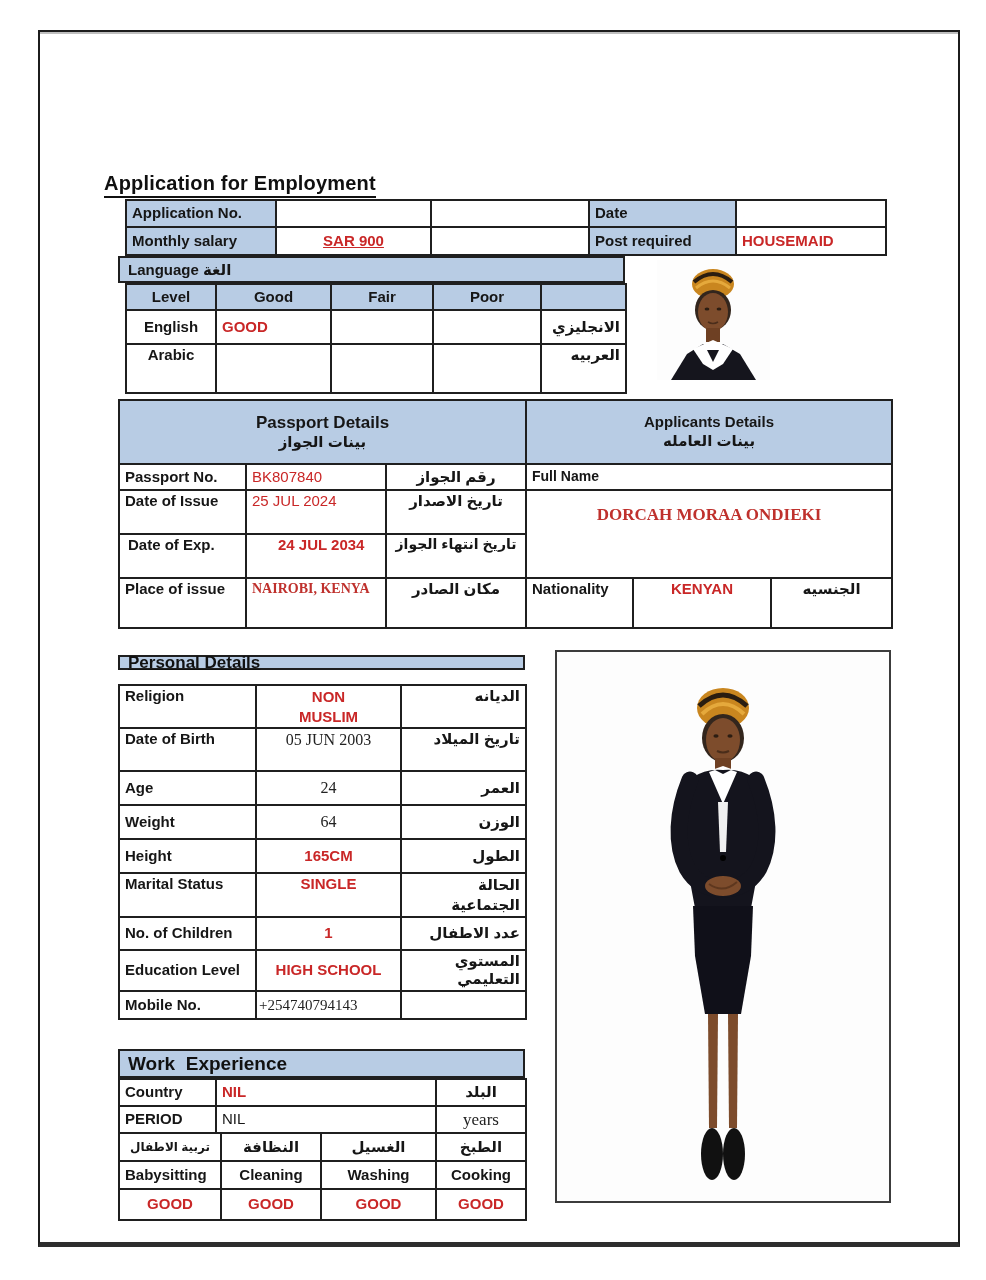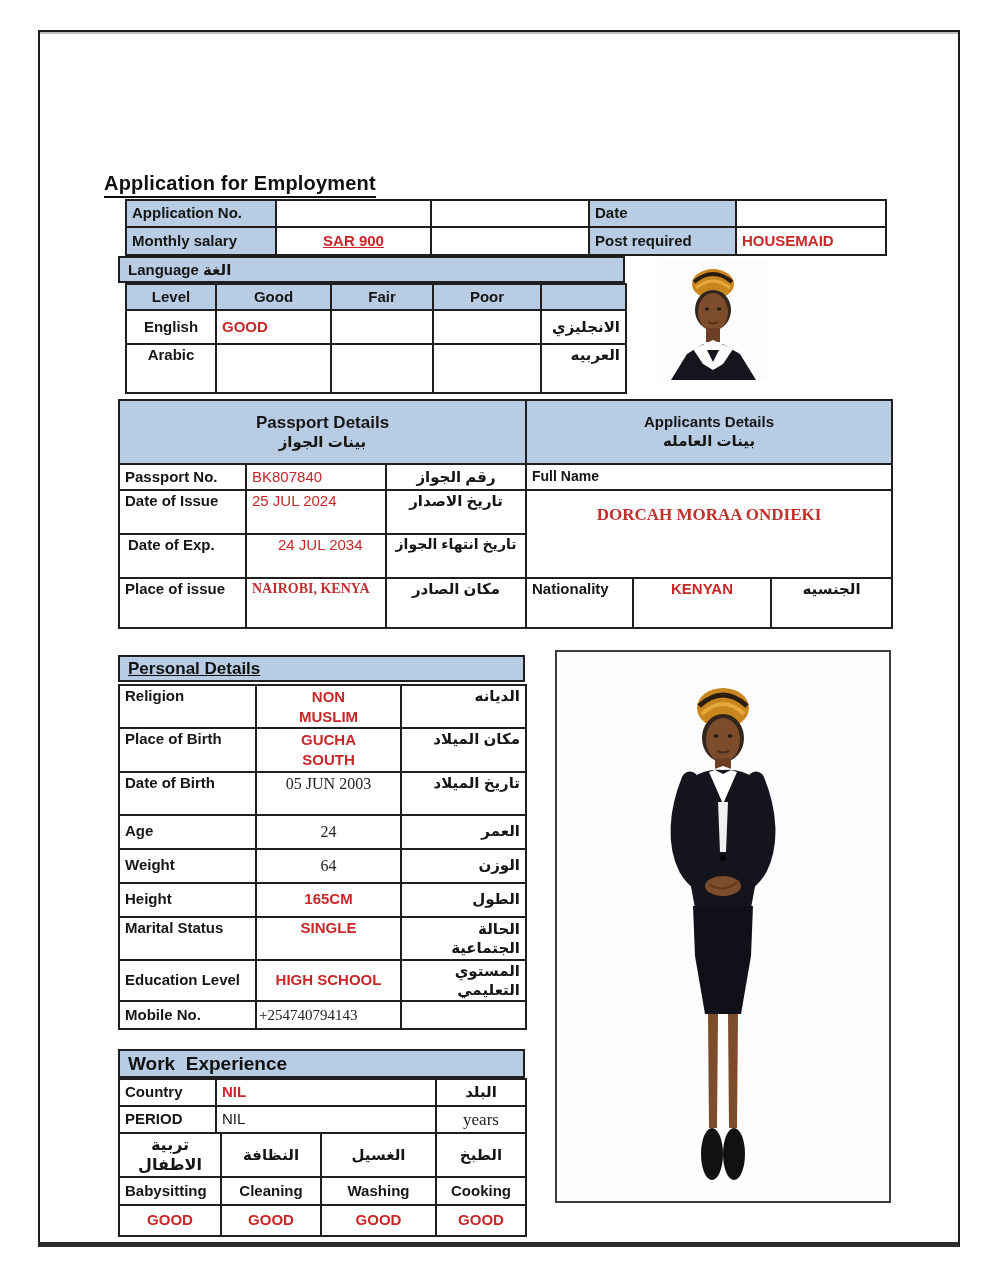--- a/index.html
+++ b/index.html
@@ -175,55 +175,50 @@
     <td colspan="3" class="bold" style="font-size:14px;">Full Name</td>
   </tr>
   <tr style="height:44px;">
     <td class="bold" style="vertical-align:top;">Date of Issue</td>
     <td class="red" style="font-weight:normal;vertical-align:top;">25 JUL 2024</td>
     <td class="ar ctr" style="vertical-align:top;">تاريخ الاصدار</td>
     <td colspan="3" rowspan="2" class="name-red ctr" style="vertical-align:top;font-size:17px;padding-top:13px;">DORCAH MORAA ONDIEKI</td>
   </tr>
   <tr style="height:44px;">
     <td class="bold" style="vertical-align:top;padding-left:8px;">Date of Exp.</td>
-    <td class="red" style="font-weight:normal;vertical-align:top;padding-left:31px;">24 JUL 2034</td>
+    <td class="red" style="font-weight:bold;vertical-align:top;padding-left:31px;">24 JUL 2034</td>
     <td class="ar ctr" style="vertical-align:top;font-size:14px;">تاريخ انتهاء الجواز</td>
   </tr>
   <tr style="height:50px;">
     <td class="bold" style="vertical-align:top;">Place of issue</td>
     <td class="name-red" style="font-size:14px;vertical-align:top;">NAIROBI, KENYA</td>
     <td class="ar ctr" style="vertical-align:top;">مكان الصادر</td>
     <td class="bold" style="vertical-align:top;border-radius:13px;">Nationality</td>
     <td class="red ctr" style="vertical-align:top;">KENYAN</td>
     <td class="ar ctr" style="vertical-align:top;">الجنسيه</td>
   </tr>
 </tbody>
   </table>
 
-<div class="bar" style="left:118px;top:655px;width:407px;height:27px;">
+<div class="bar" style="left:118px;top:655px;width:407px;height:15px;">
   <span class="section-title-lg">Personal Details</span>
 </div>
 <table style="left:118px;top:684px;width:407px;">
   <colgroup>
       <col style="width:137px">
       <col style="width:145px">
       <col style="width:125px">
     </colgroup>
   <tbody>
       <tr style="height:43px;">
     <td class="bold" style="vertical-align:top;">Religion</td>
     <td class="red ctr" style="vertical-align:top;"><span class="wrap2">NON MUSLIM</span></td>
     <td class="ar rt" style="vertical-align:top;">الديانه</td>
   </tr>
   <tr style="height:43px;">
-    <td class="bold" style="vertical-align:top;">Place of Birth</td>
-    <td class="red ctr" style="vertical-align:top;"><span class="wrap2">GUCHA SOUTH</span></td>
-    <td class="ar rt" style="vertical-align:top;">مكان الميلاد</td>
-  </tr>
-  <tr style="height:43px;">
     <td class="bold" style="vertical-align:top;">Date of Birth</td>
     <td class="ser ctr" style="vertical-align:top;font-size:16px;">05 JUN 2003</td>
     <td class="ar rt" style="vertical-align:top;">تاريخ الميلاد</td>
   </tr>
   <tr style="height:34px;">
     <td class="bold">Age</td>
     <td class="ser ctr" style="font-size:16px;">24</td>
     <td class="ar rt">العمر</td>
   </tr>
   <tr style="height:34px;">
@@ -235,20 +230,25 @@
     <td class="bold">Height</td>
     <td class="red ctr">165CM</td>
     <td class="ar rt">الطول</td>
   </tr>
   <tr style="height:40px;">
     <td class="bold" style="vertical-align:top;">Marital Status</td>
     <td class="red ctr" style="vertical-align:top;">SINGLE</td>
     <td class="ar rt" style="vertical-align:top;"><span class="wrap2">الحالة الجتماعية</span></td>
   </tr>
   <tr style="height:33px;">
+    <td class="bold">No. of Children</td>
+    <td class="red ctr">1</td>
+    <td class="ar rt">عدد الاطفال</td>
+  </tr>
+  <tr style="height:33px;">
     <td class="bold">Education Level</td>
     <td class="red ctr">HIGH SCHOOL</td>
     <td class="ar rt">المستوي التعليمي</td>
   </tr>
   <tr style="height:28px;">
     <td class="bold">Mobile No.</td>
     <td class="ser" style="font-size:15px;padding-left:2px;">+254740794143</td>
     <td></td>
   </tr>
 </tbody>
@@ -278,21 +278,21 @@
   </table>
 <table style="left:118px;top:1132px;width:407px;">
   <colgroup>
       <col style="width:102px">
       <col style="width:100px">
       <col style="width:115px">
       <col style="width:90px">
     </colgroup>
   <tbody>
       <tr style="height:28px;">
-    <td class="ar ctr" style="font-size:16px;">تربية الاطفال</td>
+    <td class="ar ctr" style="font-size:12px;">تربية الاطفال</td>
     <td class="ar ctr">النظافة</td>
     <td class="ar ctr">الغسيل</td>
     <td class="ar ctr">الطبخ</td>
   </tr>
   <tr style="height:28px;">
     <td class="bold">Babysitting</td>
     <td class="bold ctr">Cleaning</td>
     <td class="bold ctr">Washing</td>
     <td class="bold ctr">Cooking</td>
   </tr>

